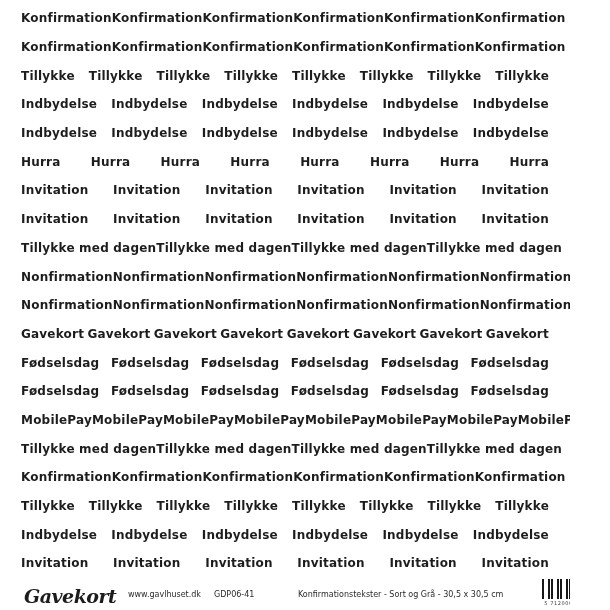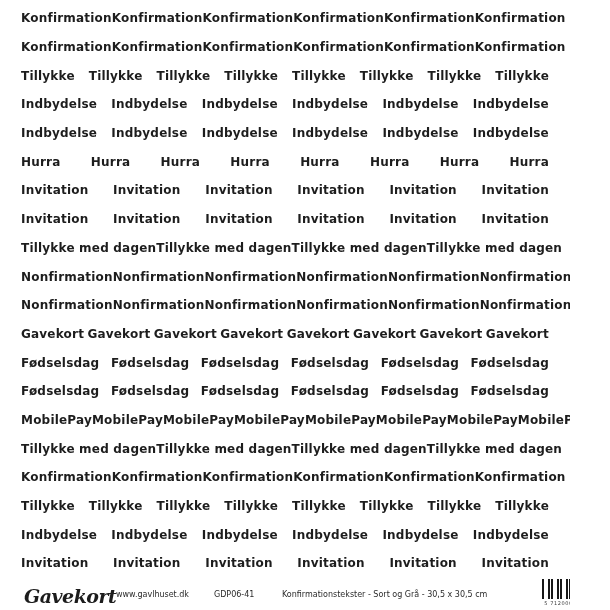--- a/index.html
+++ b/index.html
@@ -50,23 +50,23 @@
     color: #1c1c1c;
     letter-spacing: -0.5px;
   }
   .footer-text {
     position: absolute;
     bottom: 11px;
     font-size: 8px;
     color: #2a2a2a;
     white-space: nowrap;
   }
-  .website { left: 116px; }
+  .website { left: 128px; }
   .sku { left: 214px; }
-  .desc { left: 282px; }
+  .desc { left: 298px; }
   .barcode {
     position: absolute;
     right: 9px;
     bottom: 4px;
     width: 60px;
     text-align: center;
   }
   .bars {
     height: 20px;
     width: 58px;

